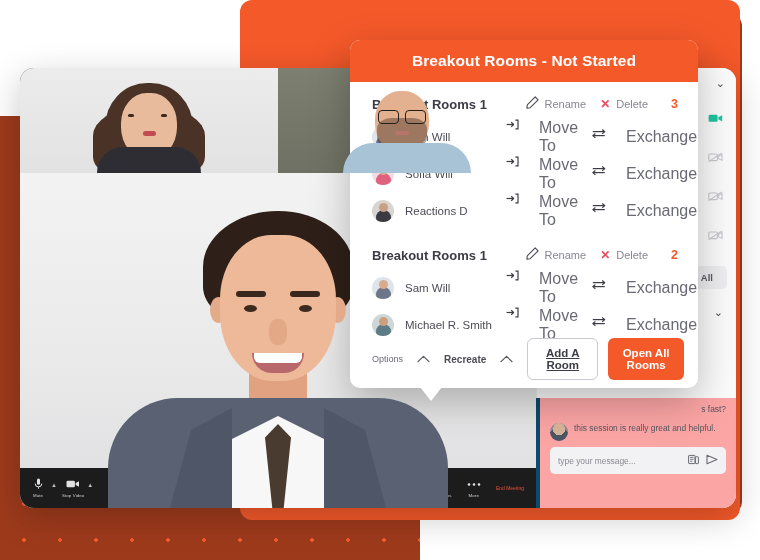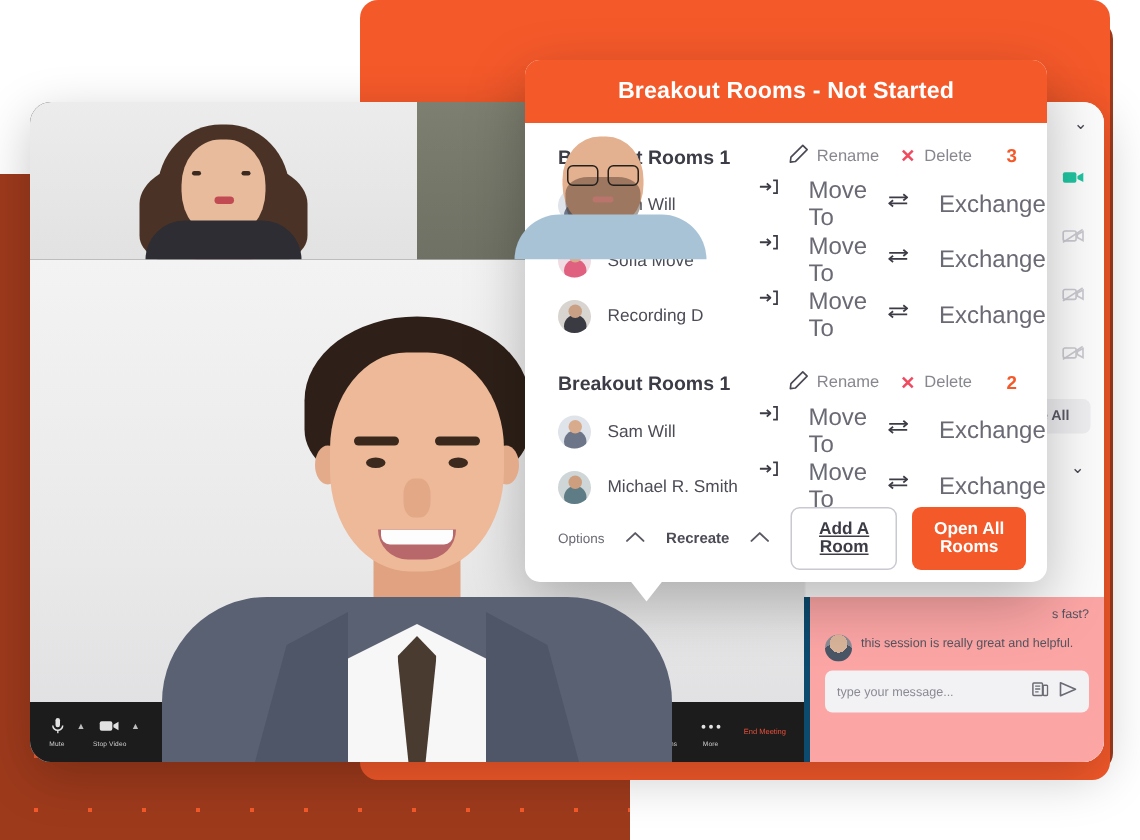--- a/index.html
+++ b/index.html
@@ -517,21 +517,21 @@
               <line x1="1.2" y1="7.6" x2="12.8" y2="7.6" stroke="#3c3c46" stroke-width="1.2"></line>
               <path d="M3.4 5.5 0.8 7.6 3.4 9.7" fill="none" stroke="#3c3c46" stroke-width="1.2" stroke-linejoin="round"></path>
             </svg>
         </span>
         <span>Exchange</span>
       </span>
     </div>
 
     <div class="member">
       <span class="avatar av2"></span>
-      <span class="mem-name">Sofia Move</span>
+      <span class="mem-name">Sofia Will</span>
       <span class="mem-act move">
         <span class="ico-line">
           <svg width="13" height="11" viewBox="0 0 13 11">
               <line x1="0.6" y1="5.5" x2="7.2" y2="5.5" stroke="#3c3c46" stroke-width="1.2"></line>
               <path d="M5.2 3.2 7.6 5.5 5.2 7.8" fill="none" stroke="#3c3c46" stroke-width="1.2" stroke-linejoin="round"></path>
               <path d="M9.4 1.2h2.6v8.6H9.4" fill="none" stroke="#3c3c46" stroke-width="1.2"></path>
             </svg>
         </span>
         <span>Move To</span>
       </span>
@@ -543,21 +543,21 @@
               <line x1="1.2" y1="7.6" x2="12.8" y2="7.6" stroke="#3c3c46" stroke-width="1.2"></line>
               <path d="M3.4 5.5 0.8 7.6 3.4 9.7" fill="none" stroke="#3c3c46" stroke-width="1.2" stroke-linejoin="round"></path>
             </svg>
         </span>
         <span>Exchange</span>
       </span>
     </div>
 
     <div class="member">
       <span class="avatar av3"></span>
-      <span class="mem-name">Recording D</span>
+      <span class="mem-name">Reactions D</span>
       <span class="mem-act move">
         <span class="ico-line">
           <svg width="13" height="11" viewBox="0 0 13 11">
               <line x1="0.6" y1="5.5" x2="7.2" y2="5.5" stroke="#3c3c46" stroke-width="1.2"></line>
               <path d="M5.2 3.2 7.6 5.5 5.2 7.8" fill="none" stroke="#3c3c46" stroke-width="1.2" stroke-linejoin="round"></path>
               <path d="M9.4 1.2h2.6v8.6H9.4" fill="none" stroke="#3c3c46" stroke-width="1.2"></path>
             </svg>
         </span>
         <span>Move To</span>
       </span>

